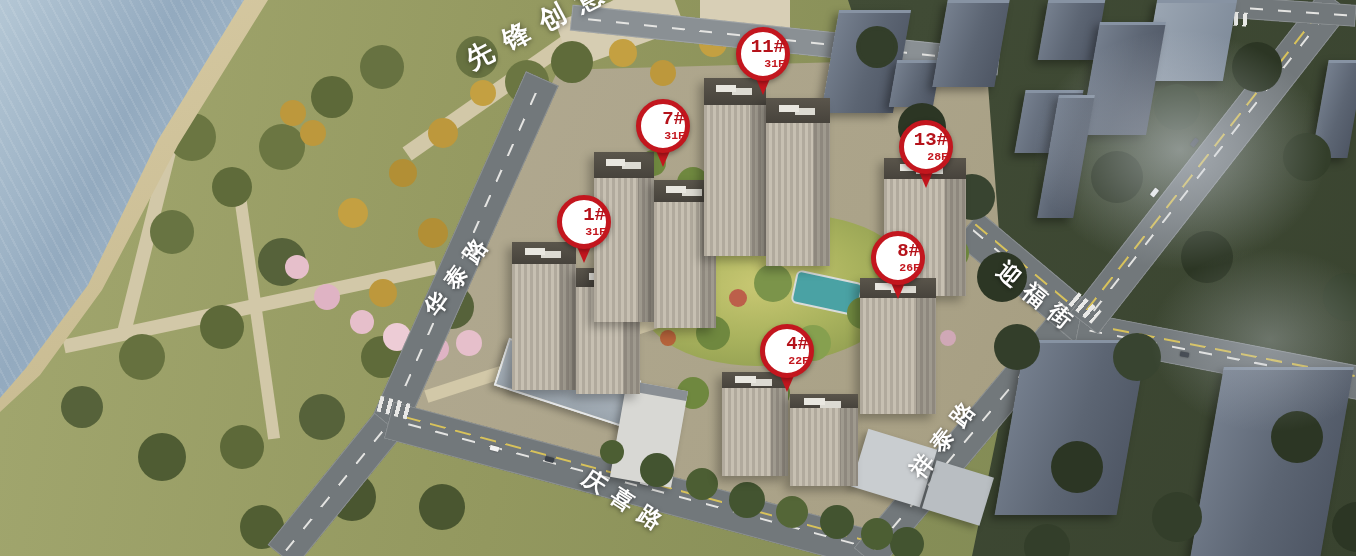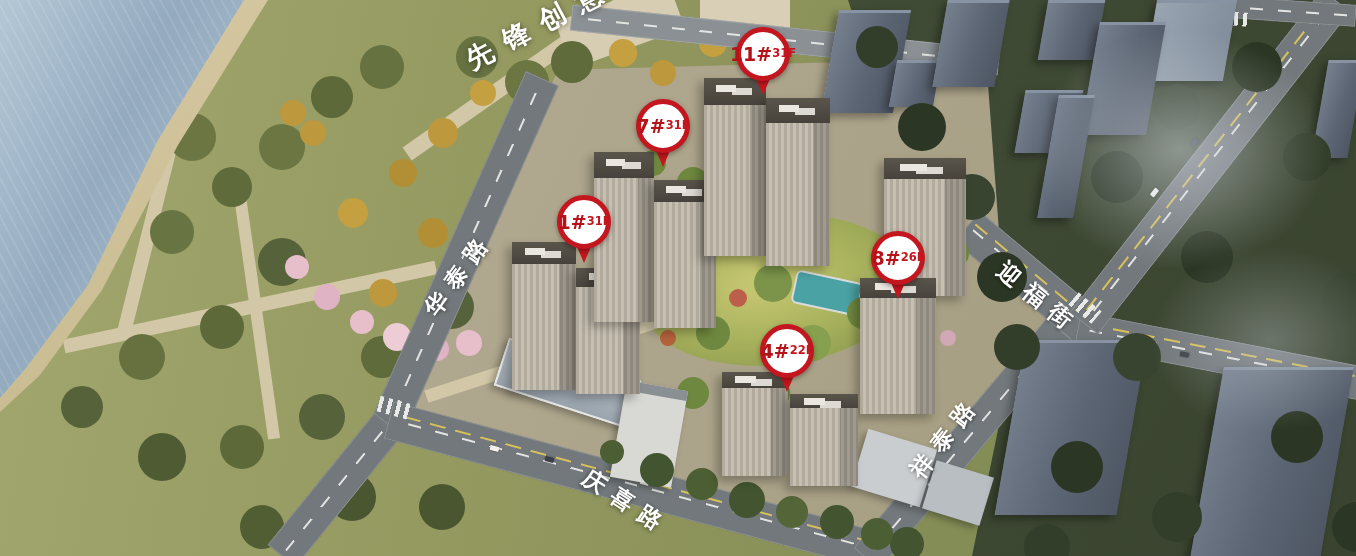--- a/index.html
+++ b/index.html
@@ -104,22 +104,22 @@
     white-space:nowrap;text-shadow:0 1px 4px rgba(0,0,0,.55);transform-origin:left center;z-index:40;}
   .area-label{position:absolute;color:#fff;font-weight:700;font-size:27px;letter-spacing:14px;
     white-space:nowrap;text-shadow:0 1px 5px rgba(0,0,0,.5);transform-origin:left center;z-index:40;}
   
   .pin{position:absolute;width:54px;height:96px;z-index:50;cursor:pointer;}
   .pin-tail{position:absolute;left:50%;top:40px;transform:translateX(-50%);width:0;height:0;
     border-left:12px solid transparent;border-right:12px solid transparent;
     border-top:28px solid #c3161e;z-index:1;}
   .pin-circle{position:absolute;left:0;top:0;width:54px;height:54px;box-sizing:border-box;
     background:#fff;border:5px solid #c3161e;border-radius:50%;z-index:2;
-    display:flex;flex-direction:row;align-items:center;justify-content:center;
-    box-shadow:0 2px 5px rgba(0,0,0,.35);}
+    display:flex;flex-direction:column;align-items:flex-end;justify-content:center;
+    box-shadow:0 2px 5px rgba(0,0,0,.35);font-family:Liberation Mono, monospace;}
   .pin-num{color:#b5121a;font-weight:800;font-size:19px;line-height:1;}
   .pin-floor{color:#c3161e;font-weight:700;font-size:11.5px;line-height:1.2;}
 </style>
 </head>
 <body>
 
 <div class="scene">
 
   <div class="abs cityzone"></div>
   <div class="abs complex"></div>
@@ -231,14 +231,21 @@
       <div class="pin-floor">26F</div>
     </div>
   </div>
   <div class="pin" style="left:736px;top:27px;">
     <div class="pin-tail"></div>
     <div class="pin-circle">
       <div class="pin-num">11#</div>
       <div class="pin-floor">31F</div>
     </div>
   </div>
+  <div class="pin" style="left:899px;top:120px;">
+    <div class="pin-tail"></div>
+    <div class="pin-circle">
+      <div class="pin-num">13#</div>
+      <div class="pin-floor">28F</div>
+    </div>
+  </div>
 
 </div>
 
 </body></html>

